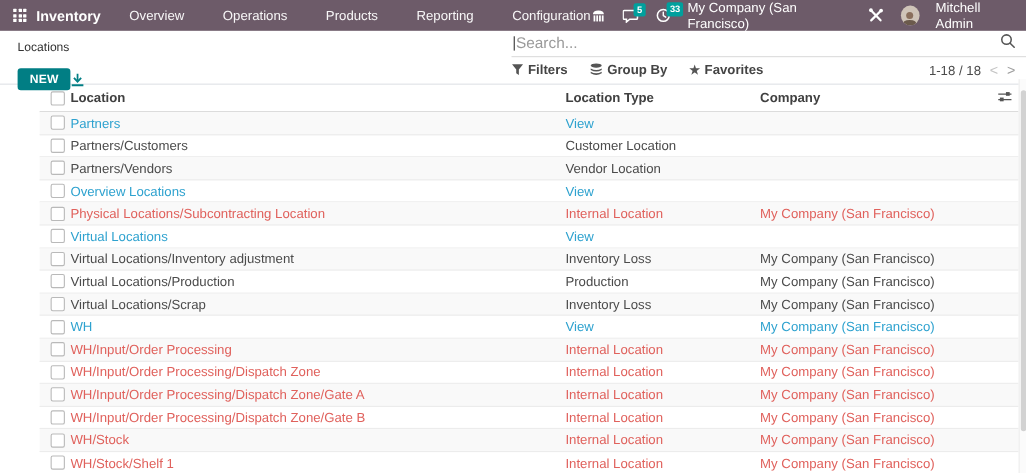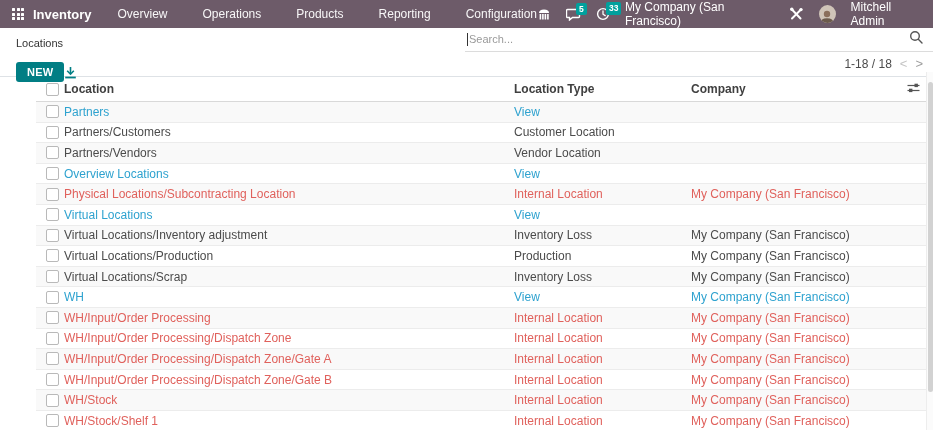--- a/index.html
+++ b/index.html
@@ -25,21 +25,21 @@
   .avatar { width:18px; height:18px; border-radius:50%; overflow:hidden;
     background:#cfc4b8; display:inline-flex; align-items:flex-end; justify-content:center; }
 
   
   .control { border-bottom:1px solid #dee2e6; }
   .cp-row1 { display:flex; align-items:flex-end; height:24px; padding:6px 0 0 16px; }
   .page-title { font-size:11px; color:#333; line-height:18px; flex:1; }
   .search-box { width:468px; display:flex; align-items:center; border-bottom:1px solid #dcdcdc;
     padding:0 10px 3px 2px; height:22px; cursor:text; }
   .caret { width:1px; height:13px; background:#333; margin-right:1px; }
-  .search-ph { color:#9a9a9a; font-size:11px; flex:1; }
+  .search-ph { color:#9a9a9a; font-size:14px; flex:1; }
   .cp-row2 { display:flex; align-items:center; height:24px; padding:0 0 2px 16px; }
   .cp-left { flex:1; display:flex; align-items:center; gap:0;margin-top:18px; }
   .btn-new { background:#017e84; color:#fff; font-weight:bold; font-size:11px;
     border:none; border-radius:3px; padding:4px 11px; cursor:pointer; letter-spacing:.2px; }
   .export-icn { display:inline-flex; cursor:pointer; }
   .cp-right { width:468px; display:flex; align-items:center; padding-right:10px; }
   .filterbar { display:flex; align-items:center; gap:20px; font-size:12px; color:#444;
     font-weight:bold; }
   .filterbar .f-item { display:inline-flex; align-items:center; gap:4px; cursor:pointer; }
   .star-glyph { font-size:11px; color:#555; }
@@ -155,20 +155,40 @@
       <button class="btn-new">NEW</button>
       <span class="export-icn">
         <svg width="13" height="13" viewBox="0 0 13 13">
             <path d="M6.5 1 v6" stroke="#017e84" stroke-width="1.6"></path>
             <path d="M3.2 4.8 L6.5 8.2 L9.8 4.8" fill="none" stroke="#017e84" stroke-width="1.6"></path>
             <path d="M1.2 11.5 h10.6" stroke="#017e84" stroke-width="1.8"></path>
           </svg>
       </span>
     </div>
     <div class="cp-right">
+      <div class="filterbar">
+        <span class="f-item">
+          <svg width="11" height="11" viewBox="0 0 11 11">
+              <path d="M0.5 0.5 h10 l-3.8 4.6 v5 l-2.4 -1.6 v-3.4 z" fill="#555"></path>
+            </svg>
+          <span>Filters</span>
+        </span>
+        <span class="f-item">
+          <svg width="12" height="12" viewBox="0 0 12 12">
+              <ellipse cx="6" cy="2.6" rx="5" ry="1.9" fill="#555"></ellipse>
+              <path d="M1 5.2 q5 3 10 0 v1.4 q-5 3 -10 0 z" fill="#555"></path>
+              <path d="M1 8.2 q5 3 10 0 v1.4 q-5 3 -10 0 z" fill="#555"></path>
+            </svg>
+          <span>Group By</span>
+        </span>
+        <span class="f-item">
+          <span class="star-glyph">★</span>
+          <span>Favorites</span>
+        </span>
+      </div>
       <div class="pager">
         <span>1-18 / 18</span>
         <span class="pg-prev">&lt;</span>
         <span class="pg-next">&gt;</span>
       </div>
     </div>
   </div>
 </section>
 
 <section class="tbl">

